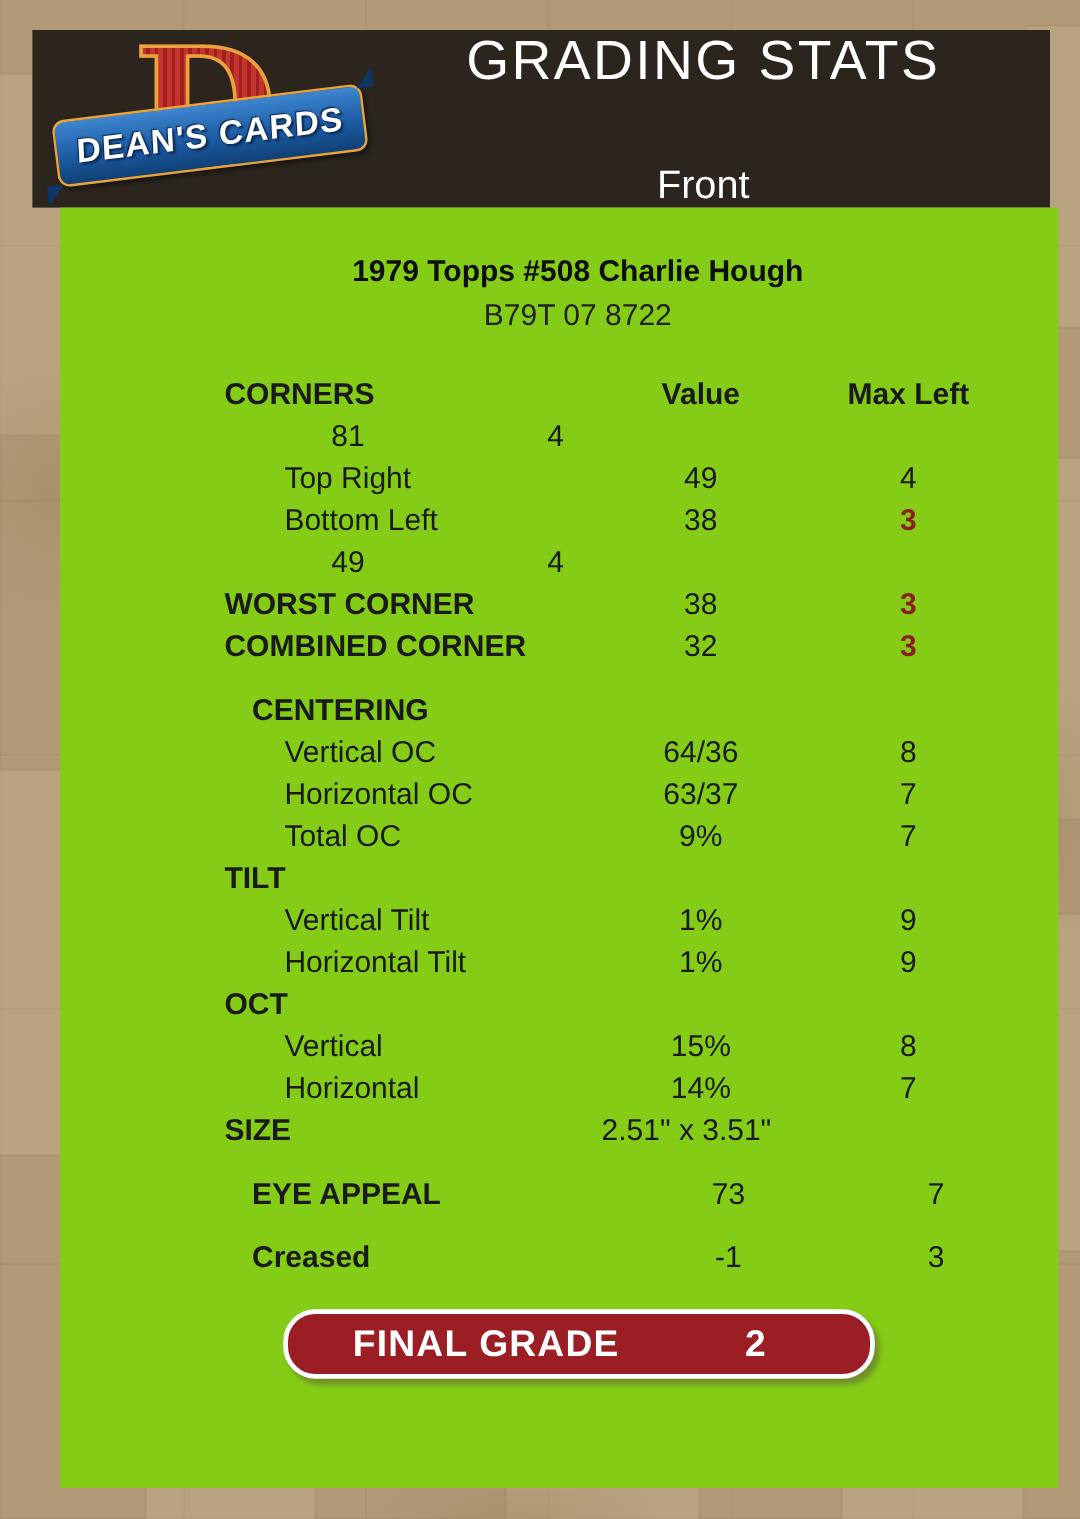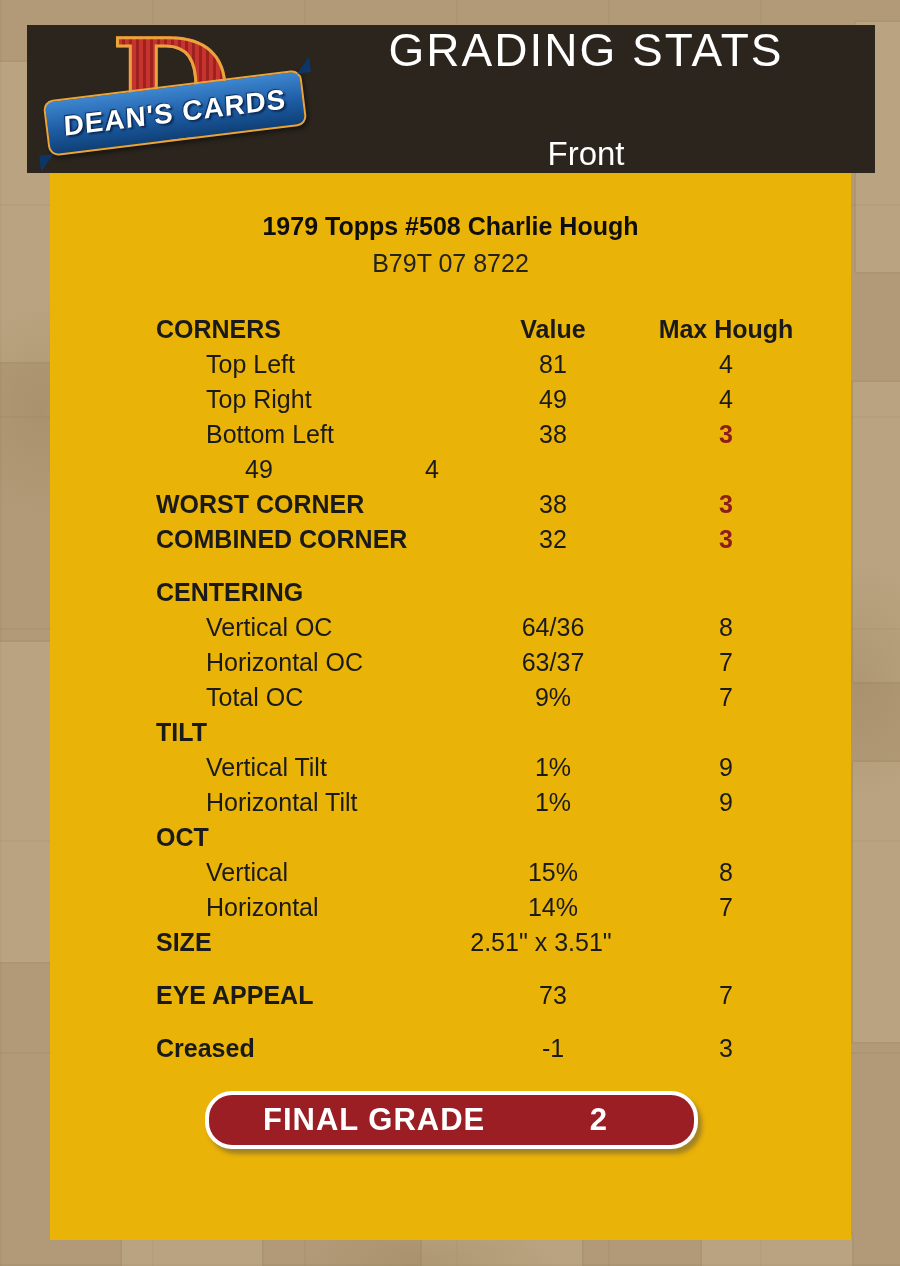--- a/index.html
+++ b/index.html
@@ -52,28 +52,28 @@
   .logo-ribbon::before{left:-12px;bottom:-16px;border-width:16px 14px 0 0;border-color:#0C3666 transparent transparent transparent;}
   .logo-ribbon::after{right:-12px;top:-14px;border-width:0 0 16px 14px;border-color:transparent transparent #0C3666 transparent;}
   .logo-ribbon-text{
     color:#FFFFFF;font-weight:bold;font-size:28px;letter-spacing:1px;white-space:nowrap;
     text-shadow:2px 2px 2px #0A2A55, -1px -1px 1px #0A2A55;
     transform:skewX(-4deg);
   }
   
   .panel{
     position:absolute;left:50px;top:173px;width:801px;height:1067px;
-    background:#eab308;color:#1A1A1A;
+    background:#84cc16;color:#1A1A1A;padding-left:31px;
   }
   .card-title{margin-top:38px;text-align:center;font-size:25px;font-weight:bold;color:#0E0E0E;line-height:30px;}
   .card-serial{margin-top:7px;text-align:center;font-size:25px;color:#222222;line-height:30px;}
   
   .grading-table{margin-top:37px;}
   .trow{display:flex;height:35px;padding-left:106px;font-size:25px;}
-  .trow.gap{margin-top:18px;}
+  .trow.gap{margin-top:18px;margin-left:23px;}
   .cell.label{width:294px;box-sizing:border-box;}
   .cell.label.indent{padding-left:50px;}
   .cell.value{width:206px;text-align:center;}
   .cell.grade{width:140px;text-align:center;}
   .bold{font-weight:bold;}
   .red{color:#8E1D1D;font-weight:bold;}
   .size-val{transform:translateX(-12px);white-space:nowrap;}
   
   .final-grade{
     margin:22px 4px 0 155px;width:493px;height:58px;box-sizing:border-box;
@@ -115,24 +115,23 @@
   </div>
 </div>
 
 <div class="panel">
   <div class="card-title">1979 Topps #508 Charlie Hough</div>
   <div class="card-serial">B79T 07 8722</div>
   <div class="grading-table">
       <div class="trow">
         <div class="cell label bold">CORNERS</div>
         <div class="cell value bold">Value</div>
-        <div class="cell grade bold">Max Hough</div>
-      </div>
-      <div class="trow">
-        <div class="cell label indent">Top Left</div>
+        <div class="cell grade bold">Max Left</div>
+      </div>
+      <div class="trow">
         <div class="cell value">81</div>
         <div class="cell grade">4</div>
       </div>
       <div class="trow">
         <div class="cell label indent">Top Right</div>
         <div class="cell value">49</div>
         <div class="cell grade">4</div>
       </div>
       <div class="trow">
         <div class="cell label indent">Bottom Left</div>

